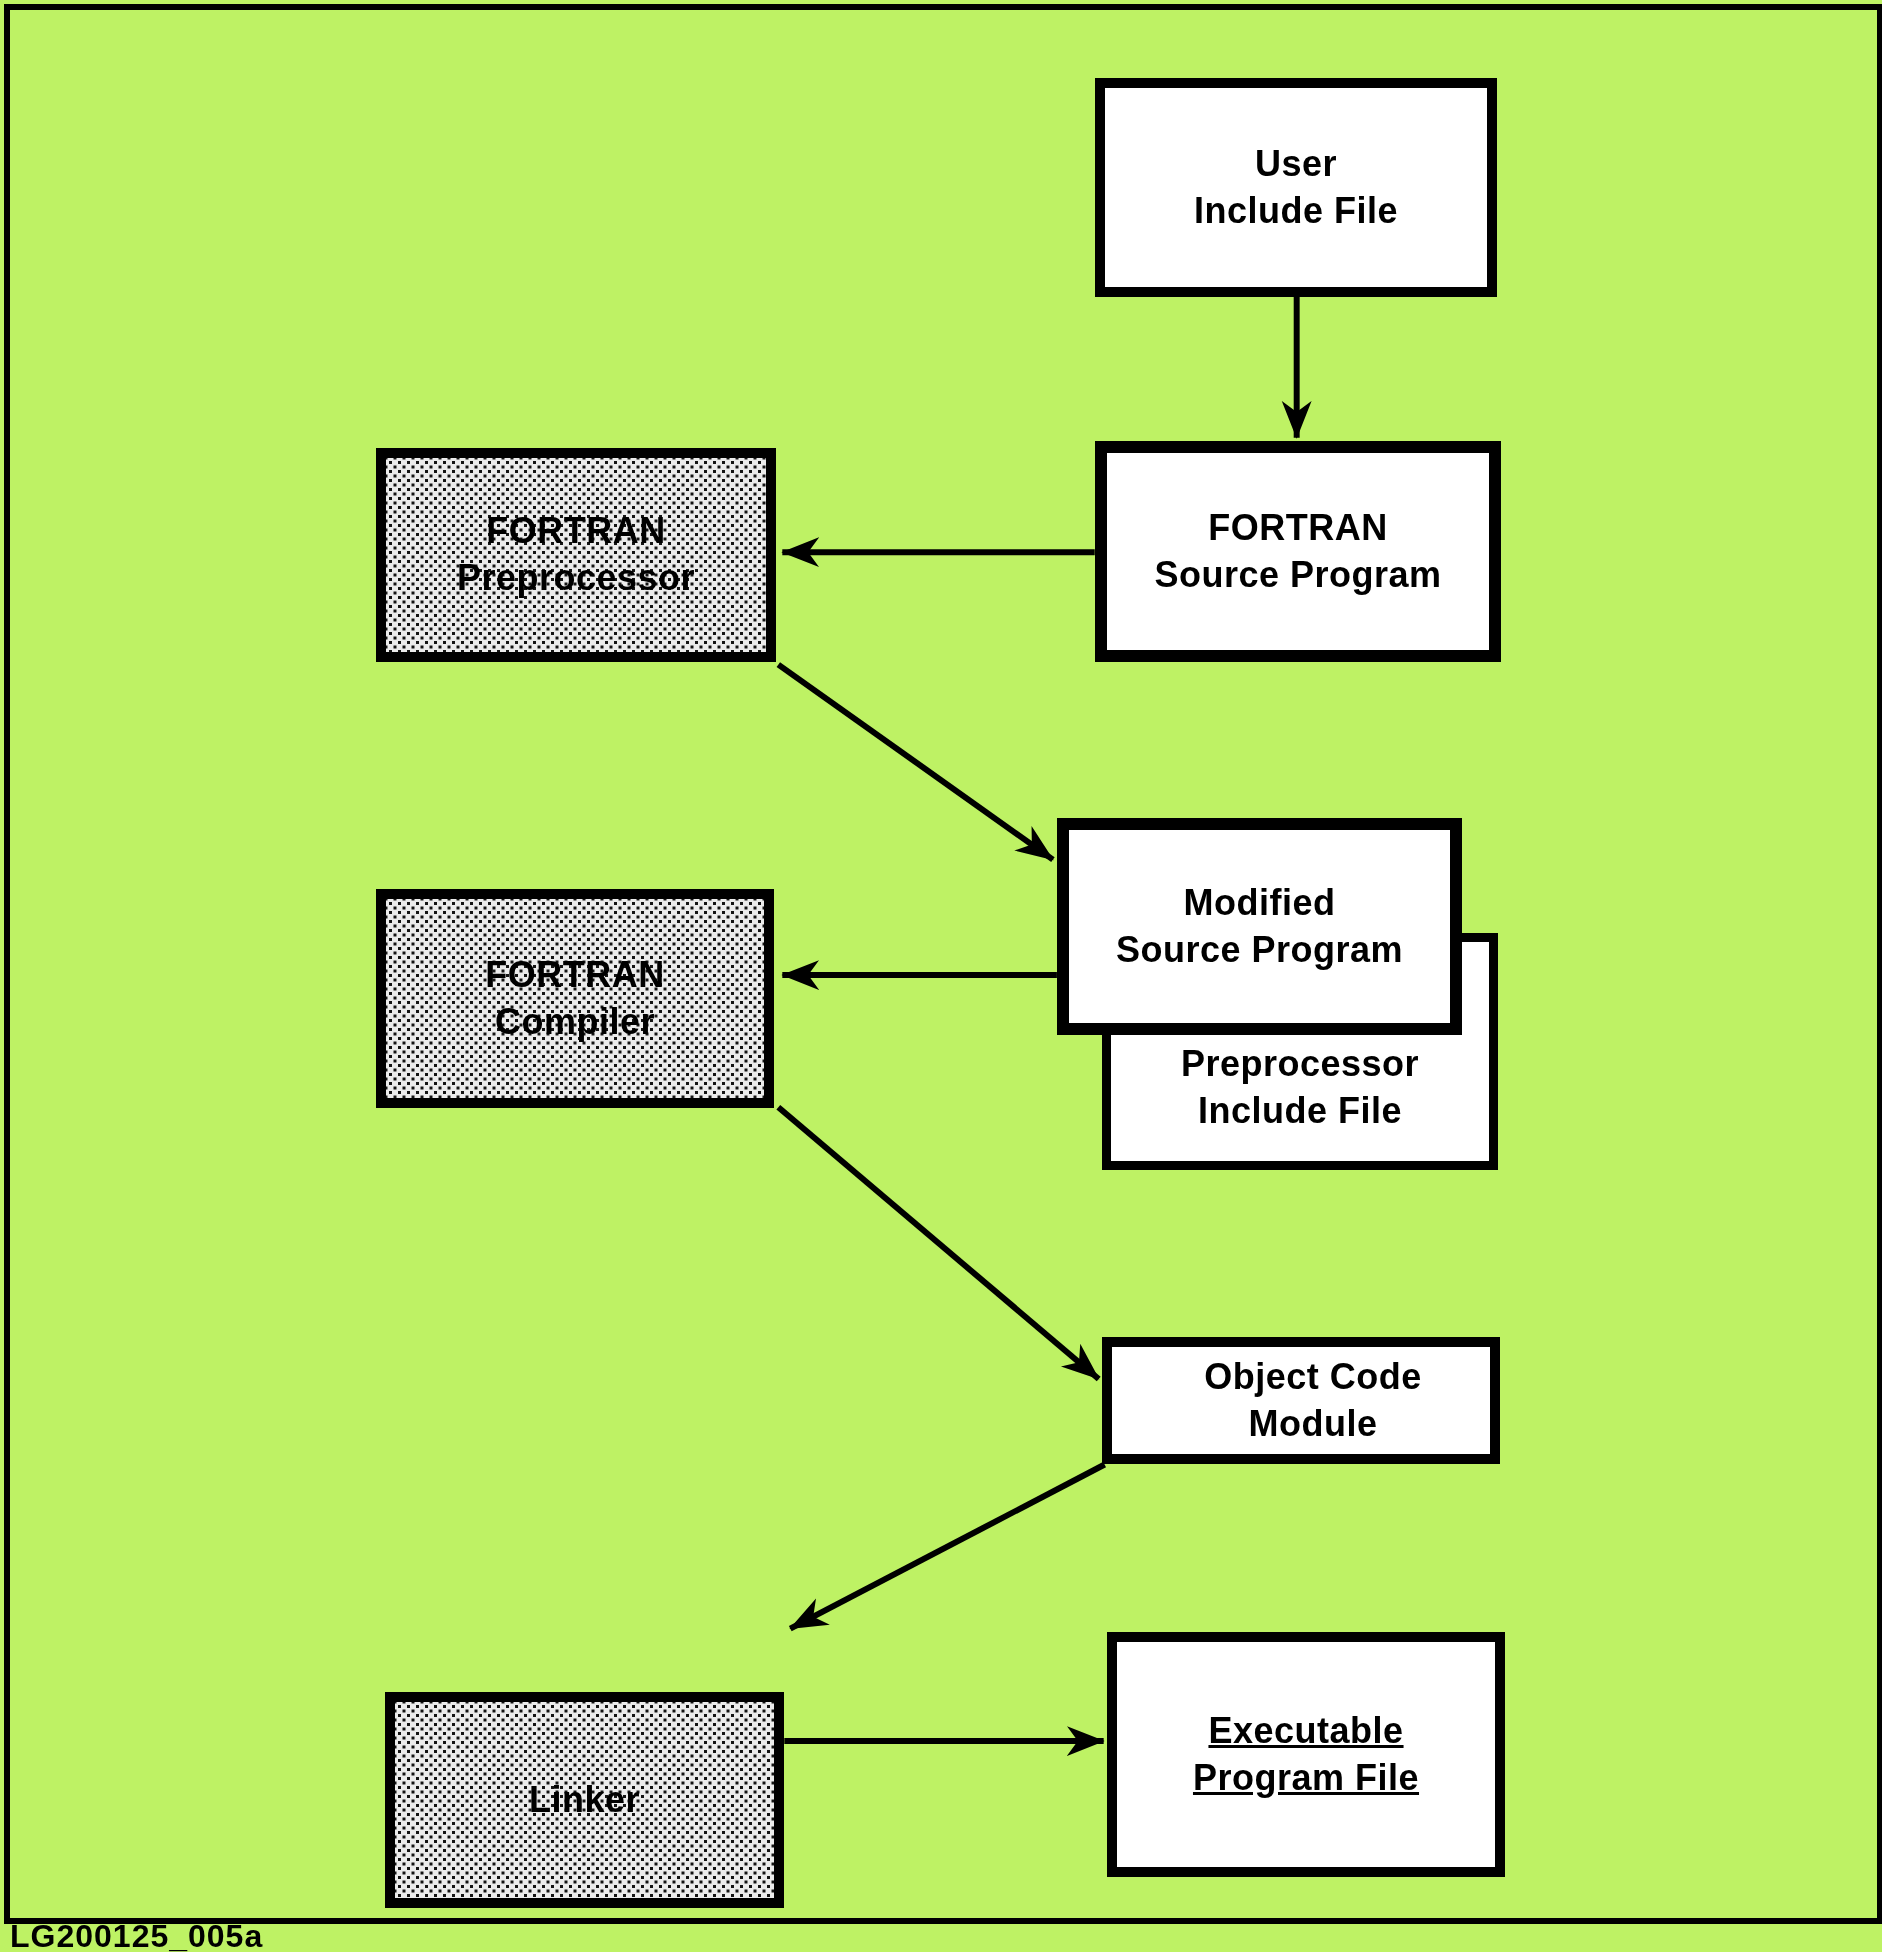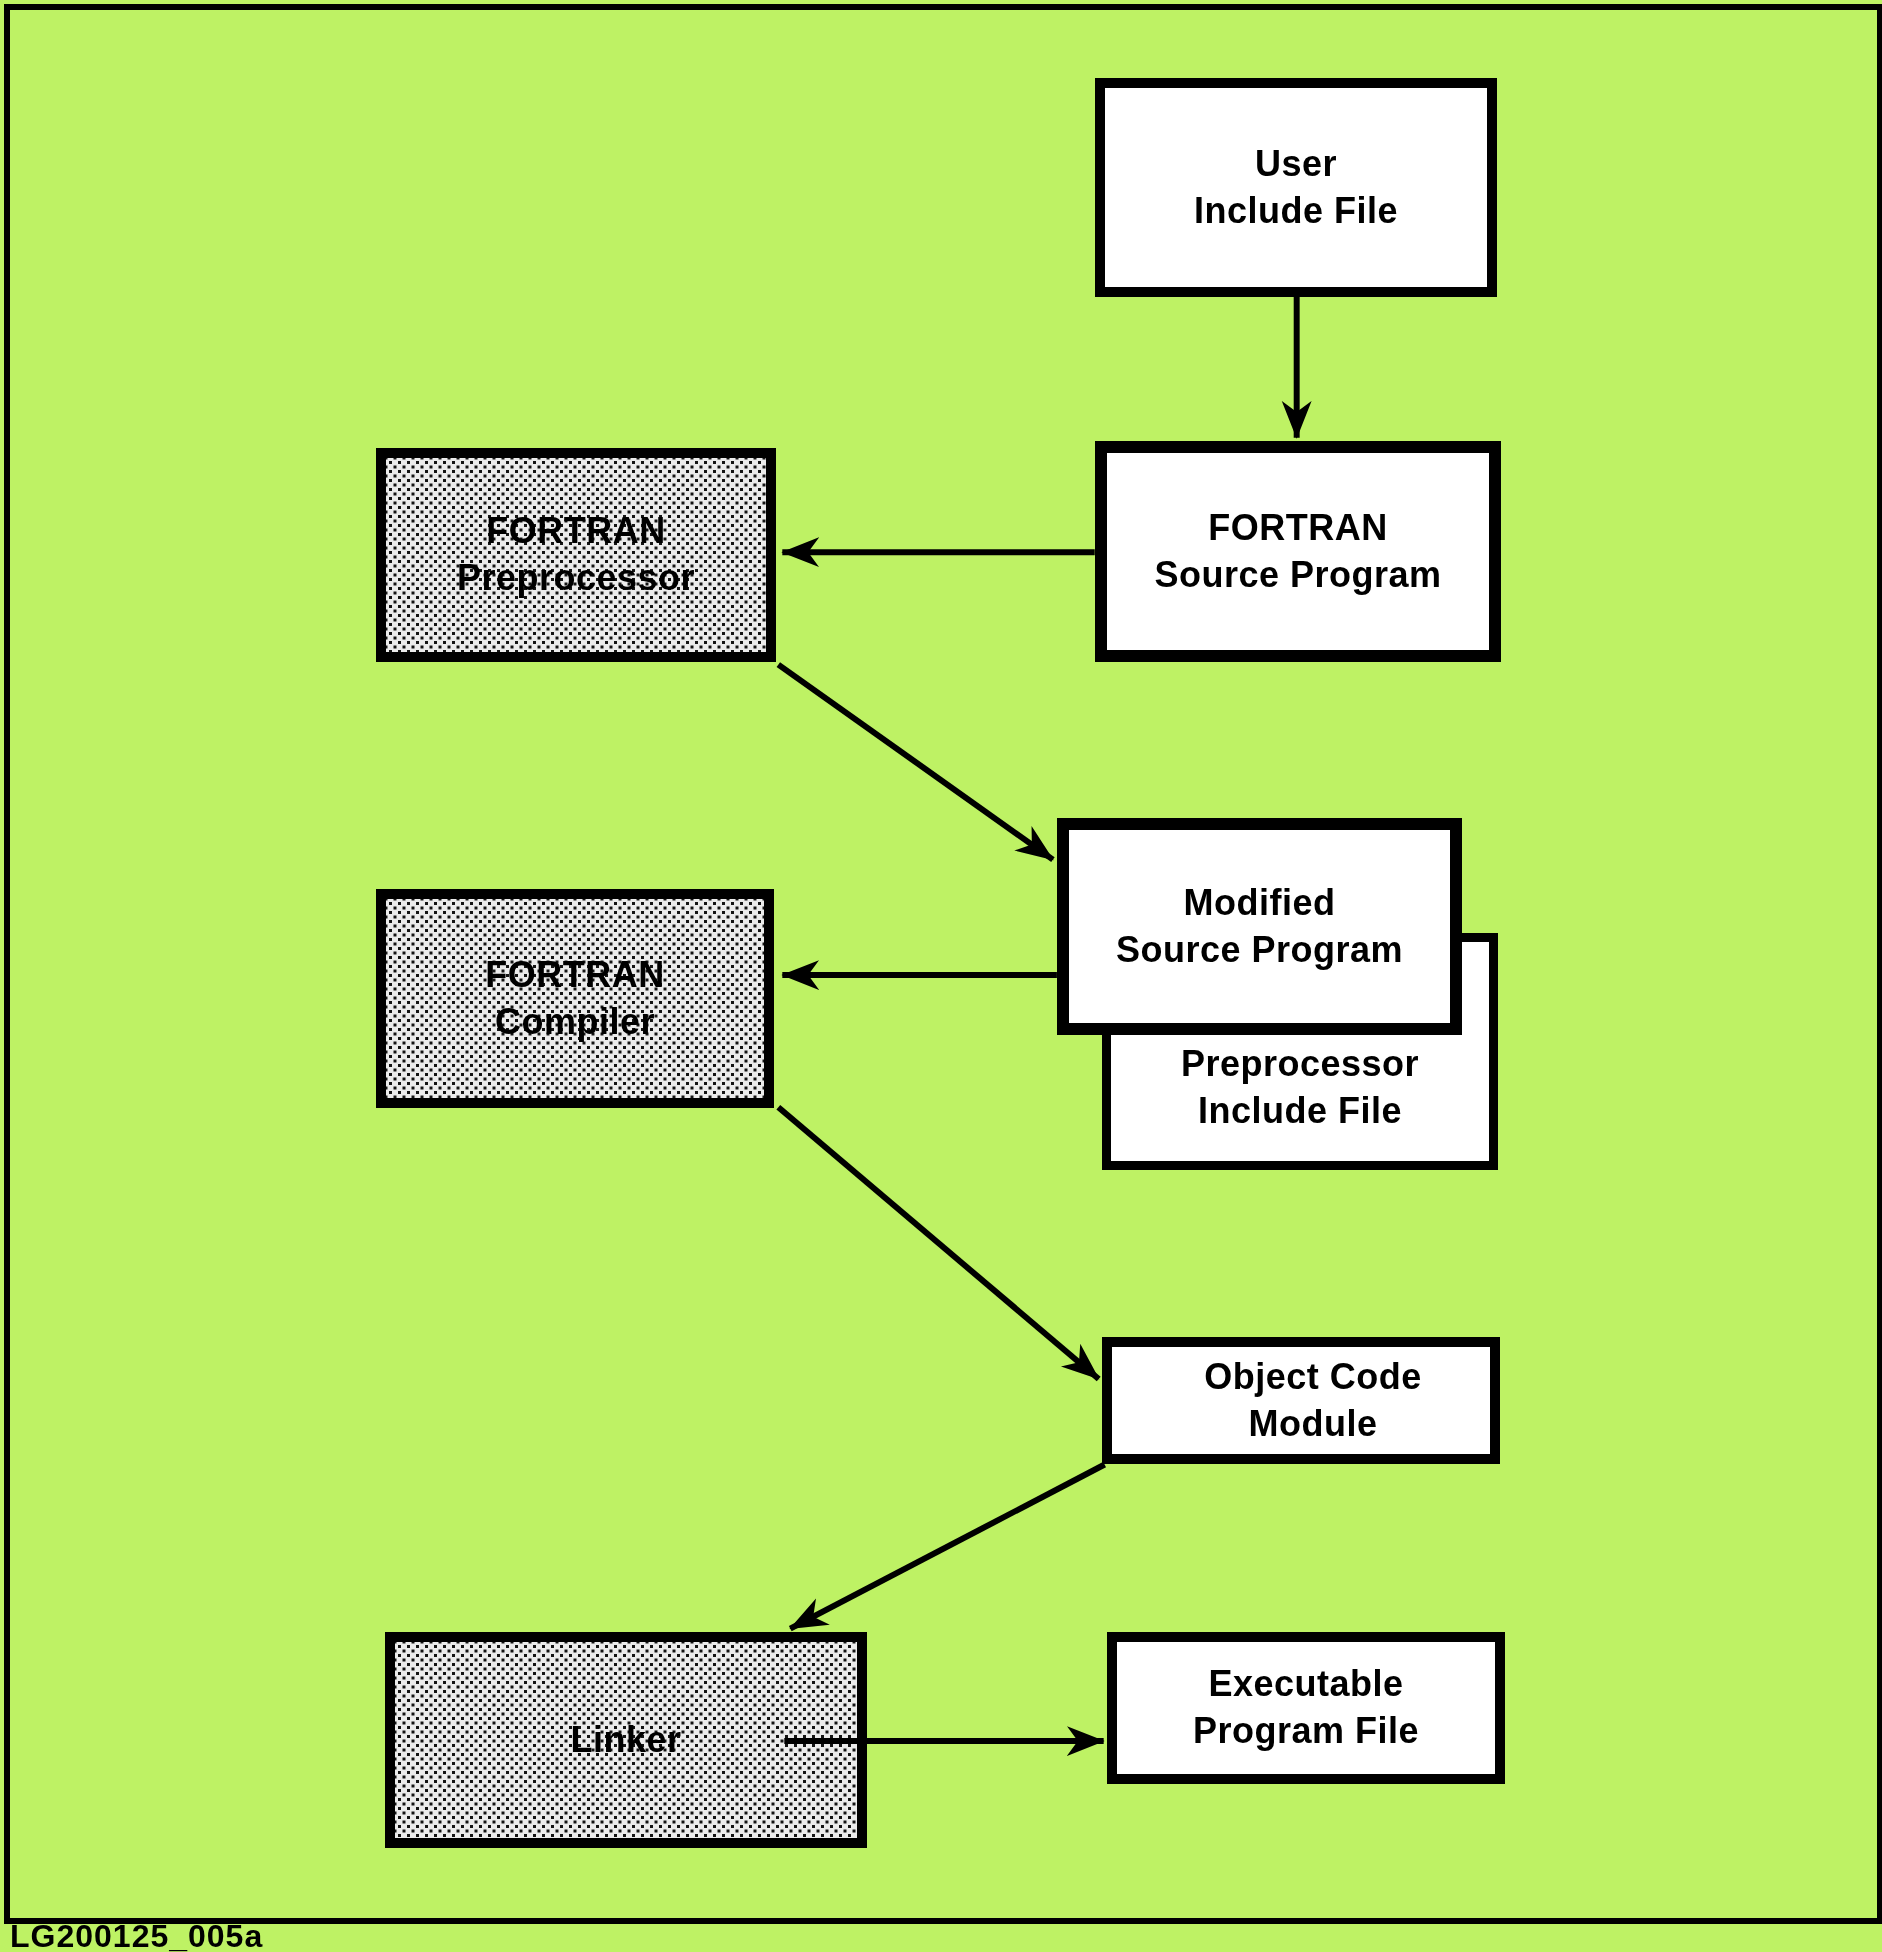--- a/index.html
+++ b/index.html
@@ -58,22 +58,22 @@
     align-items: flex-end;
     padding-bottom: 26px;
   }
   #n-user      { left: 1095px; top: 78px;   width: 402px; height: 219px; }
   #n-source    { left: 1095px; top: 441px;  width: 406px; height: 221px; }
   #n-preproc   { left: 376px;  top: 448px;  width: 400px; height: 214px; }
   #n-include2  { left: 1102px; top: 933px;  width: 396px; height: 237px; z-index: 1; }
   #n-modified  { left: 1057px; top: 818px;  width: 405px; height: 217px; z-index: 2; }
   #n-compiler  { left: 376px;  top: 889px;  width: 398px; height: 219px; }
   #n-object    { left: 1102px; top: 1337px; width: 398px; height: 127px; padding-left: 24px; }
-  #n-linker    { left: 385px;  top: 1632px; width: 482px; height: 216px; }
-  #n-exec      { left: 1107px; top: 1632px; width: 398px; height: 152px; }
+  #n-linker    { left: 385px;  top: 1692px; width: 399px; height: 216px; }
+  #n-exec      { left: 1107px; top: 1632px; width: 398px; height: 245px; text-decoration: underline; }
   svg.arrows {
     position: absolute;
     left: 0; top: 0;
     width: 1883px;
     height: 1952px;
     z-index: 3;
     pointer-events: none;
   }
   svg.arrows line {
     stroke: #000000;

